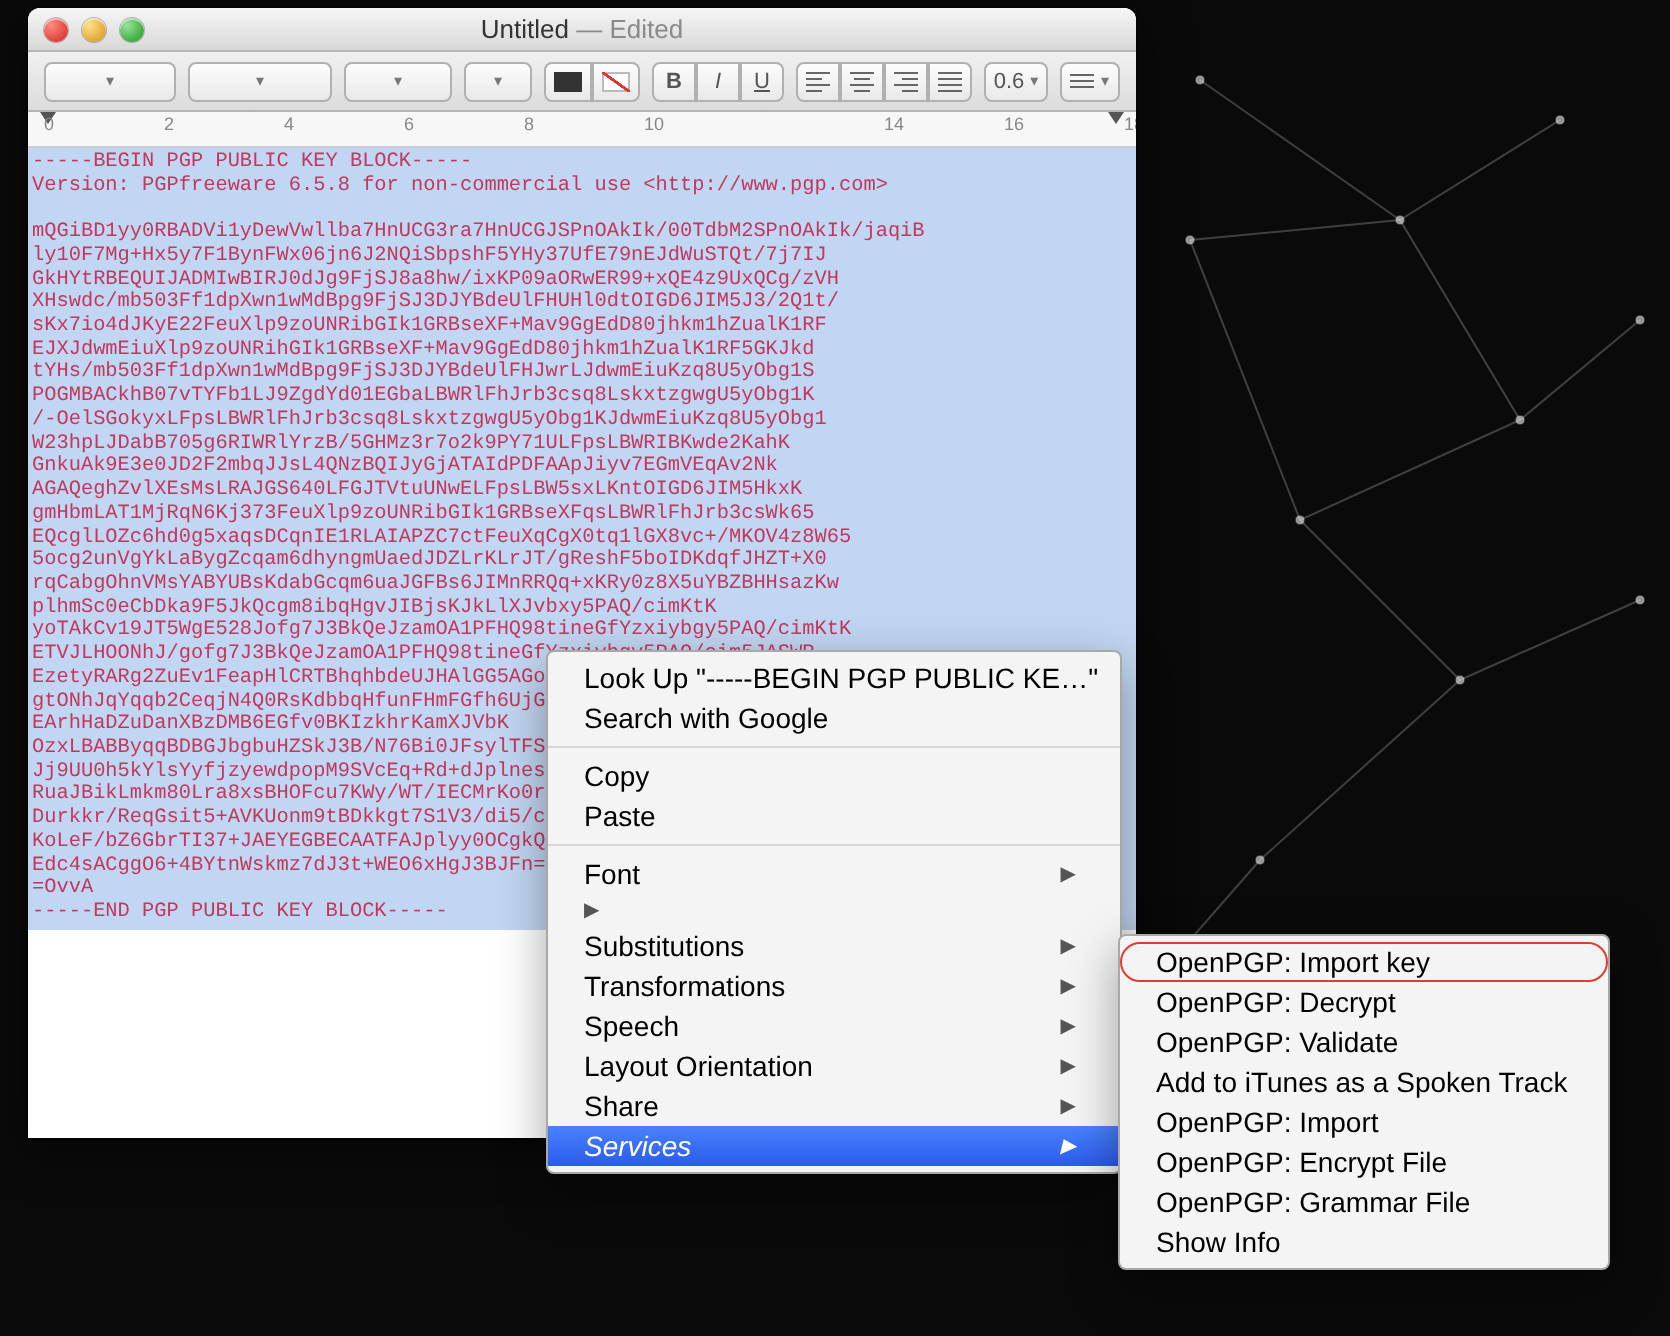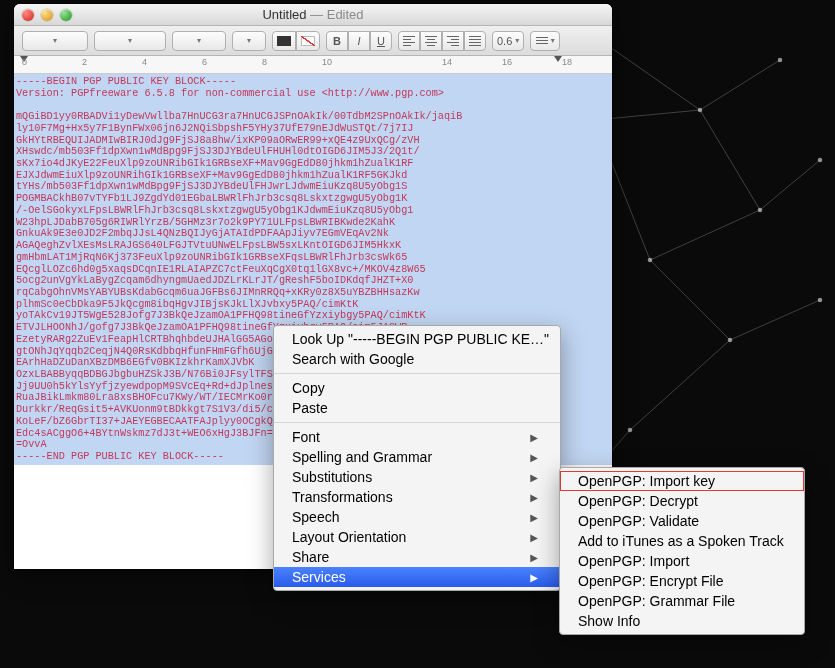--- a/index.html
+++ b/index.html
@@ -14,21 +14,21 @@
   
   .bg-plexus {
     position: absolute; inset: 0;
     pointer-events: none;
     z-index: 0;
   }
   
   .window {
     position: absolute;
     top: 4px; left: 14px;
-    width: 598px; height: 565px;
+    width: 554px; height: 565px;
     background: #fff;
     border-radius: 6px 6px 0 0;
     box-shadow: 0 4px 24px rgba(0,0,0,.55), 0 0 0 1px rgba(0,0,0,.35);
     overflow: hidden;
     z-index: 5;
   }
   .titlebar {
     height: 22px;
     background: linear-gradient(#f6f6f6, #d8d8d8);
     border-bottom: 1px solid #b5b5b5;
@@ -112,26 +112,28 @@
     padding:2px 22px 2px 18px;
     white-space:nowrap;
     display:flex;align-items:center;justify-content:space-between;
     gap:24px;
     cursor:default;
   }
   .menu-item .arrow{font-size:10px;color:#555;}
   .menu-item.selected{
     background:linear-gradient(#4a82ff,#2a5beb);
     color:#fff;
+    font-style:italic;
   }
   .menu-item.selected .arrow{color:#fff;}
   .menu hr{border:none;border-top:1px solid #d5d5d5;margin:4px 0;}
   .menu-item.highlighted{
     outline:1.6px solid #e23a2e;
     outline-offset:-1px;
+    border-radius:10px;
   }
 </style>
 </head>
 <body>
 
 <svg class="bg-plexus" viewBox="0 0 835 668">
   <g stroke="rgba(255,255,255,.22)" stroke-width="1" fill="rgba(255,255,255,.55)">
     <line x1="600" y1="40" x2="700" y2="110"></line>
       <line x1="700" y1="110" x2="780" y2="60"></line>
     <line x1="700" y1="110" x2="760" y2="210"></line>
@@ -314,21 +316,20 @@
     </div>
   <div class="menu-item">
       <span>Paste</span>
     </div>
   <hr>
   <div class="menu-item">
       <span>Font</span>
       <span class="arrow">▶</span>
     </div>
   <div class="menu-item">
-      <span>Spelling and Grammar</span>
       <span class="arrow">▶</span>
     </div>
   <div class="menu-item">
       <span>Substitutions</span>
       <span class="arrow">▶</span>
     </div>
   <div class="menu-item">
       <span>Transformations</span>
       <span class="arrow">▶</span>
     </div>

